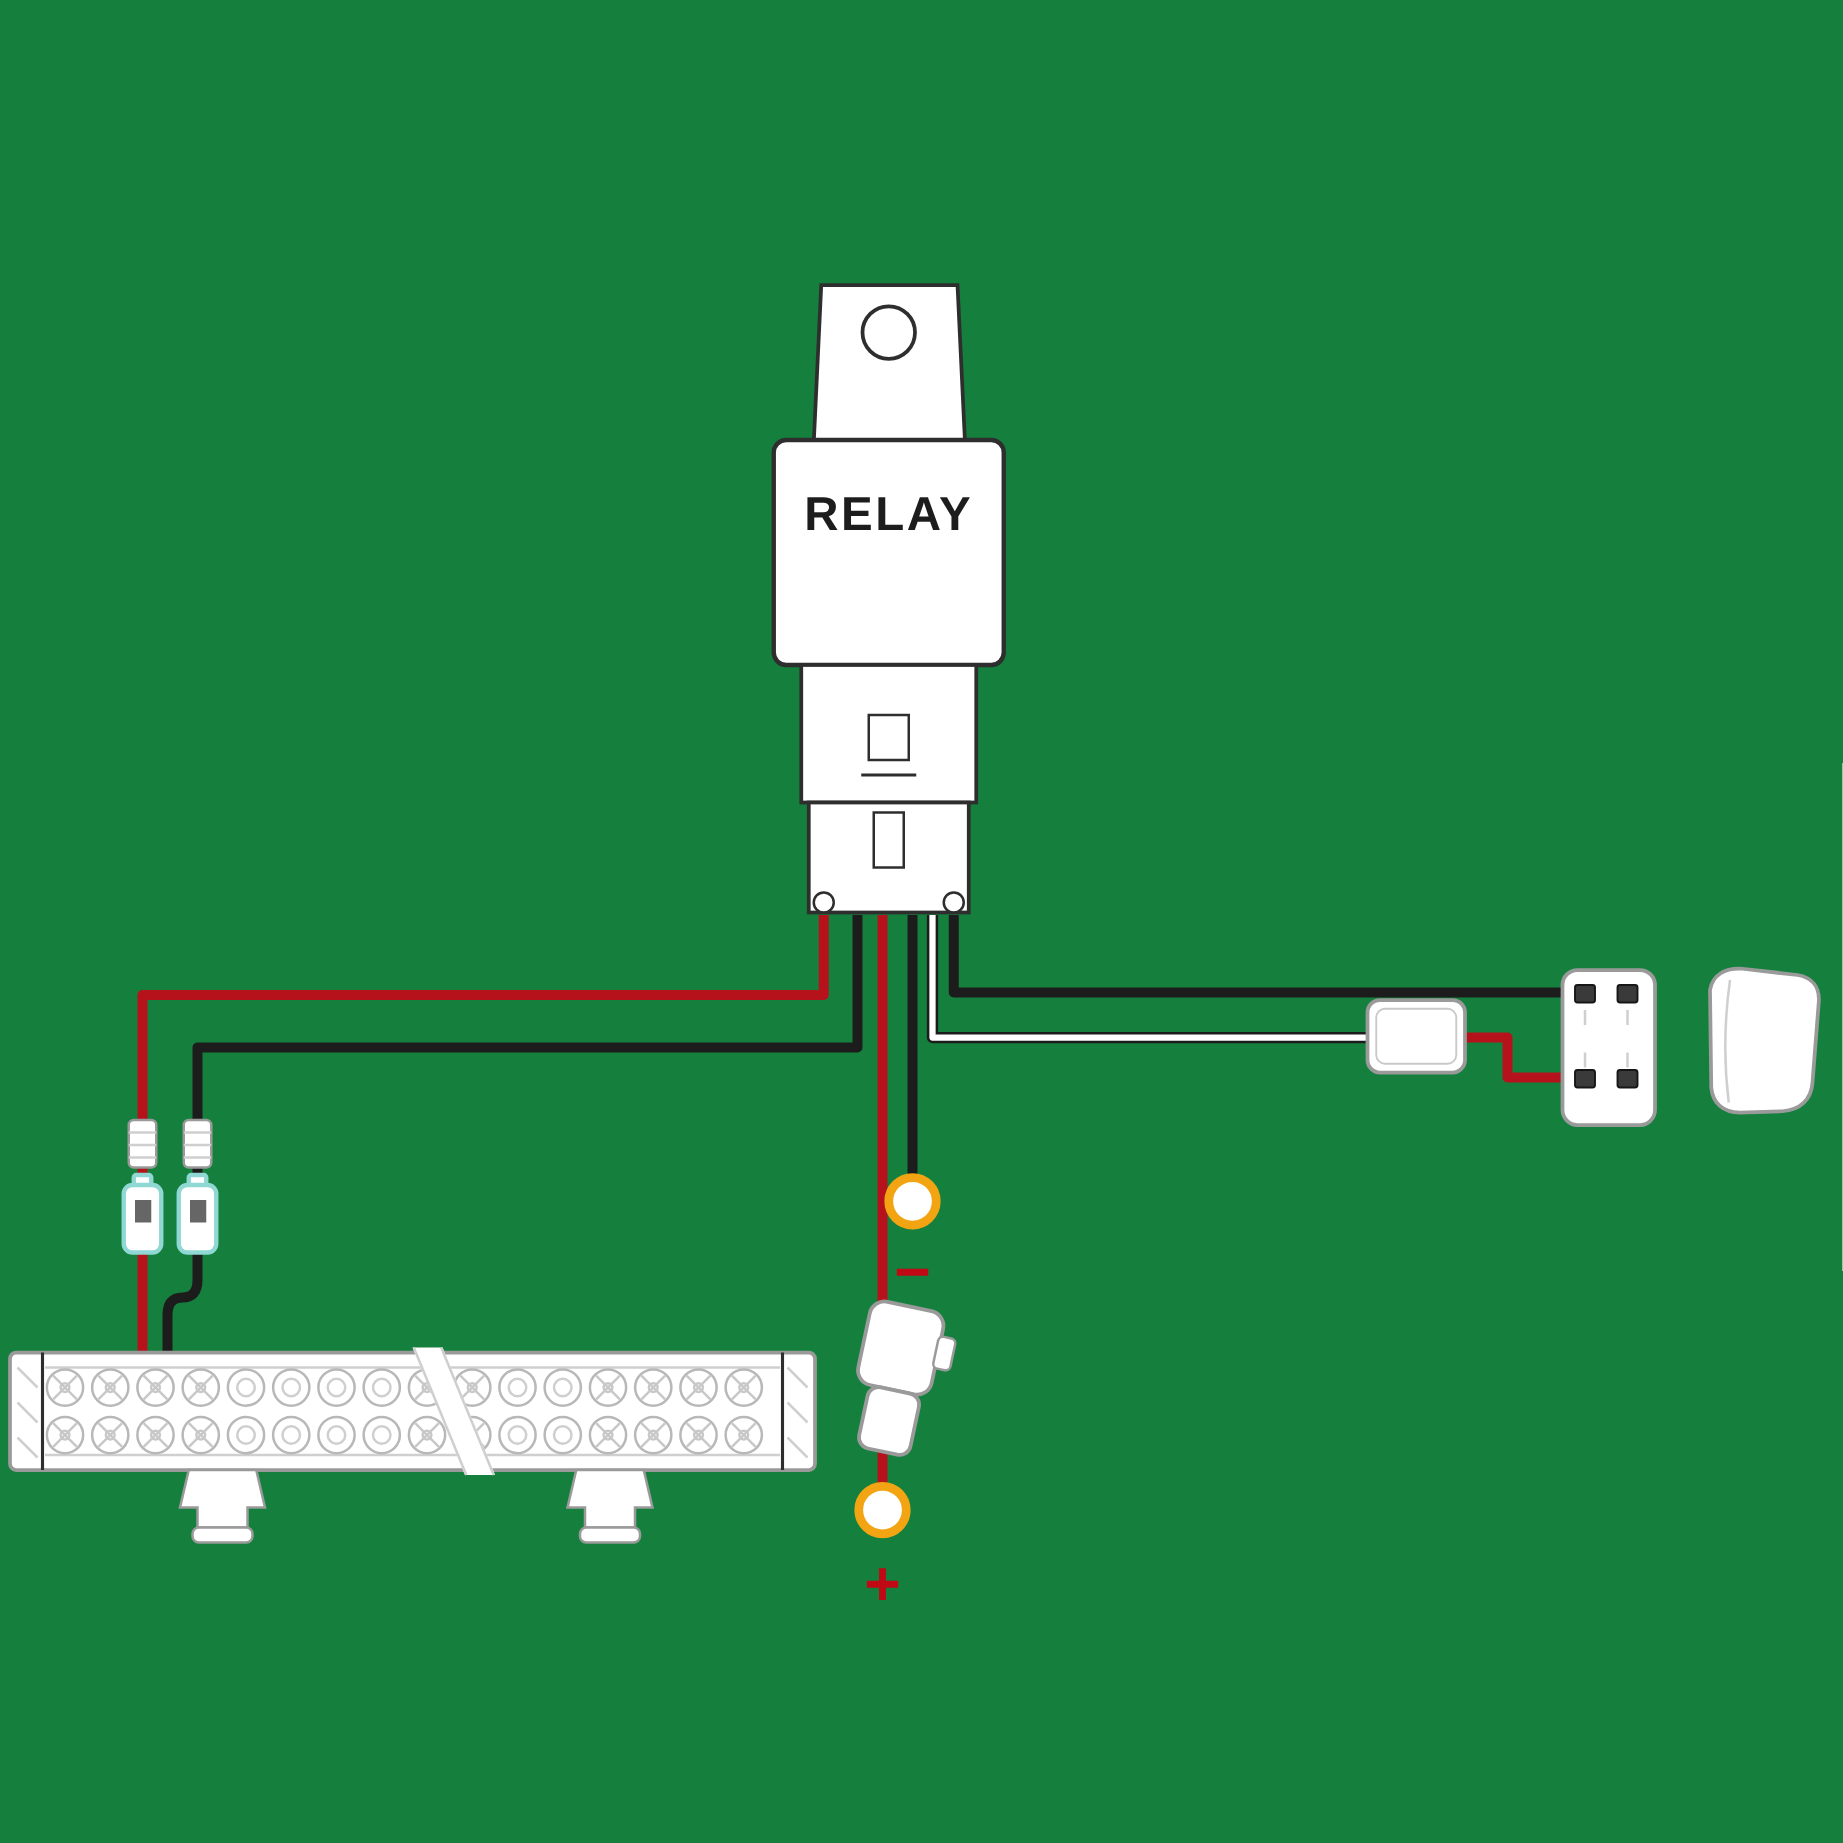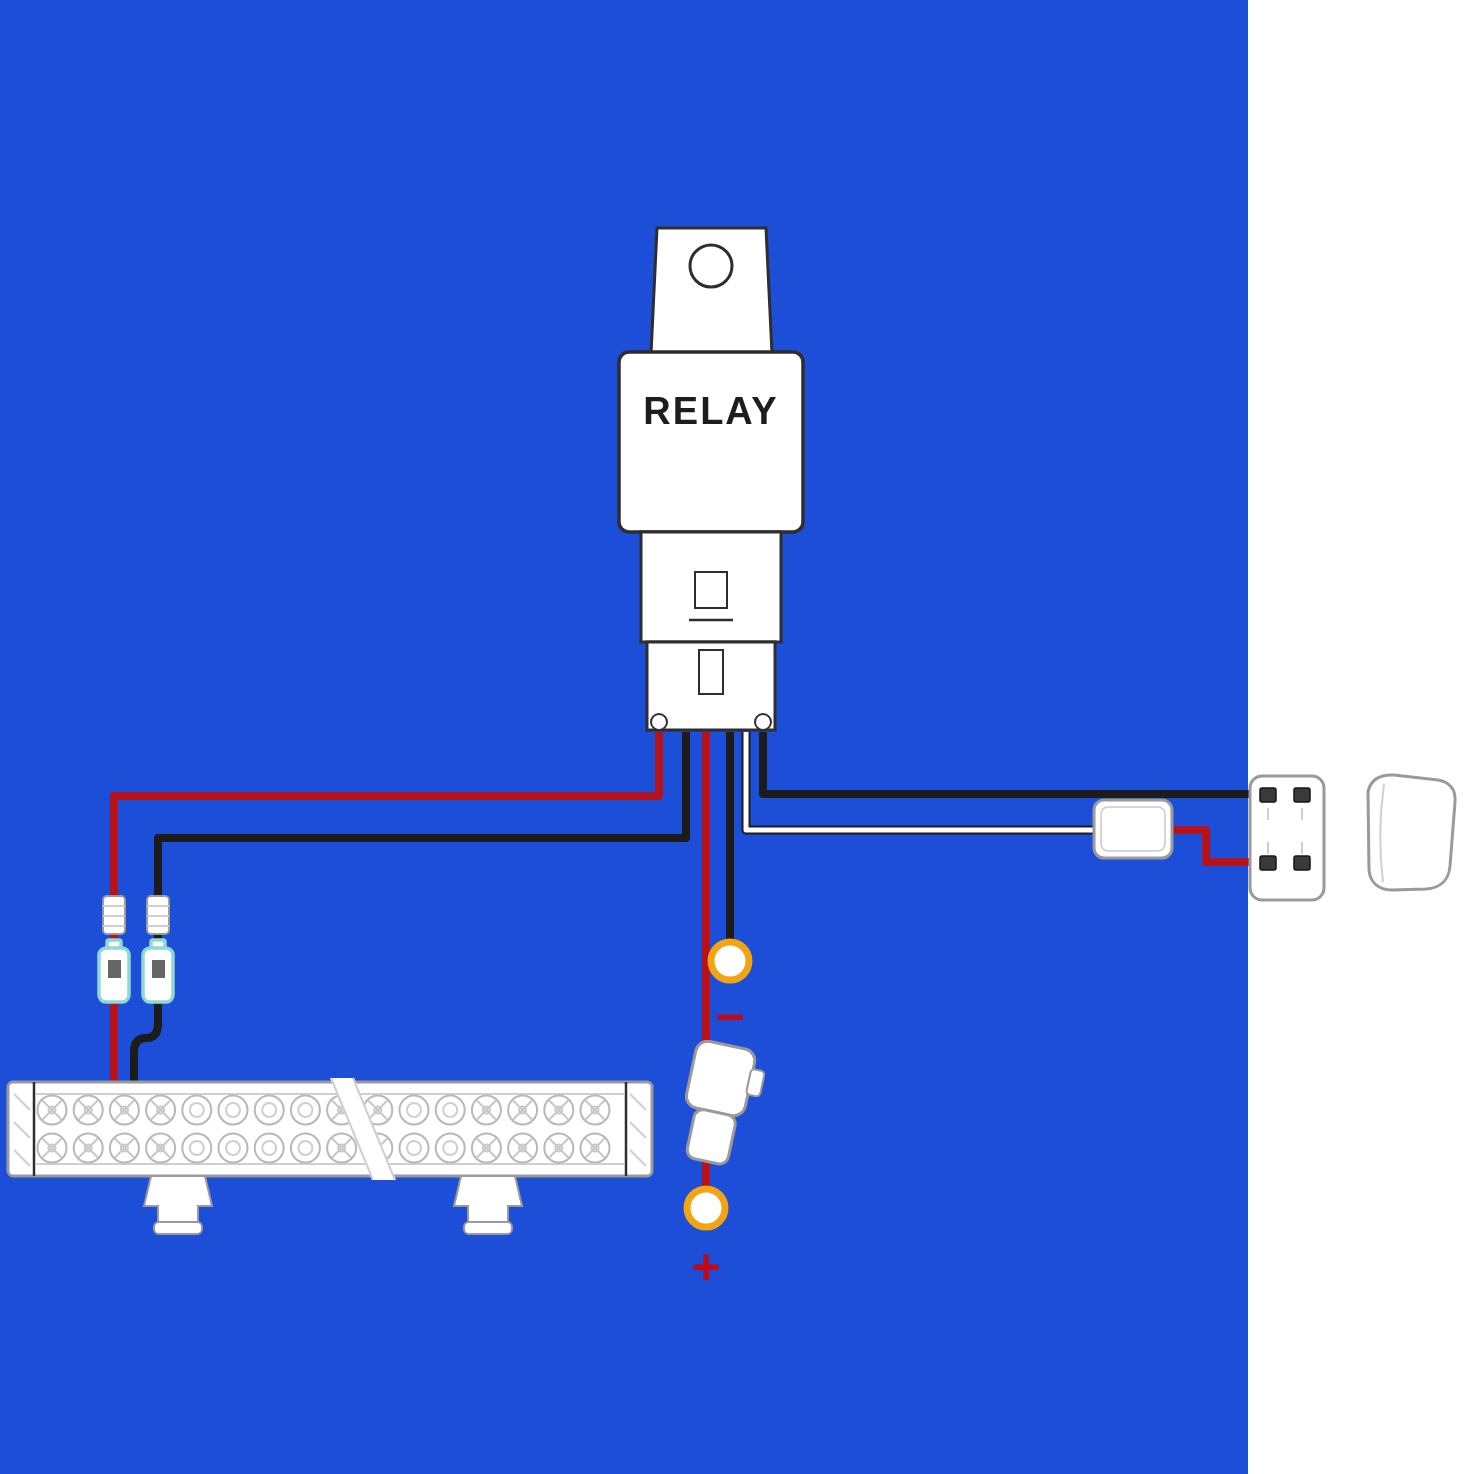--- a/index.html
+++ b/index.html
@@ -1,16 +1,16 @@
 <!DOCTYPE html>
 <html style="--wire-red: #b5121b; --wire-black: #1c1c1c; --ring-orange: #f2a413; --connector-cyan: #8fd8d4; --line-dark: #2e2e2e; --line-gray: #9a9a9a; --polarity-red: #c00914;"><head>
 <meta charset="utf-8">
 <style>
   html,body{margin:0;padding:0;background:#fff;}
-  .page{width:1248px;height:1474px;position:relative;background:#1d4ed8;font-family:"Liberation Sans","DejaVu Sans",sans-serif;}
+  .page{width:1474px;height:1474px;position:relative;background:#15803d;font-family:"Liberation Sans","DejaVu Sans",sans-serif;}
   svg{display:block;}
   .ol{fill:#fff;stroke:var(--line-dark,#2e2e2e);stroke-width:3;}
   .gray{stroke:var(--line-gray,#9a9a9a);}
   .thin{stroke-width:2;}
   .thick{stroke-width:3.5;}
   .lin{stroke:var(--line-dark,#2e2e2e);stroke-width:2.5;fill:none;}
   .lingray{stroke:#cfcfcf;stroke-width:2;fill:none;}
   .wire{fill:none;stroke-linejoin:round;stroke-linecap:butt;}
   .wire-red{stroke:var(--wire-red,#b5121b);stroke-width:8;}
   .wire-black{stroke:var(--wire-black,#1c1c1c);stroke-width:8;}

